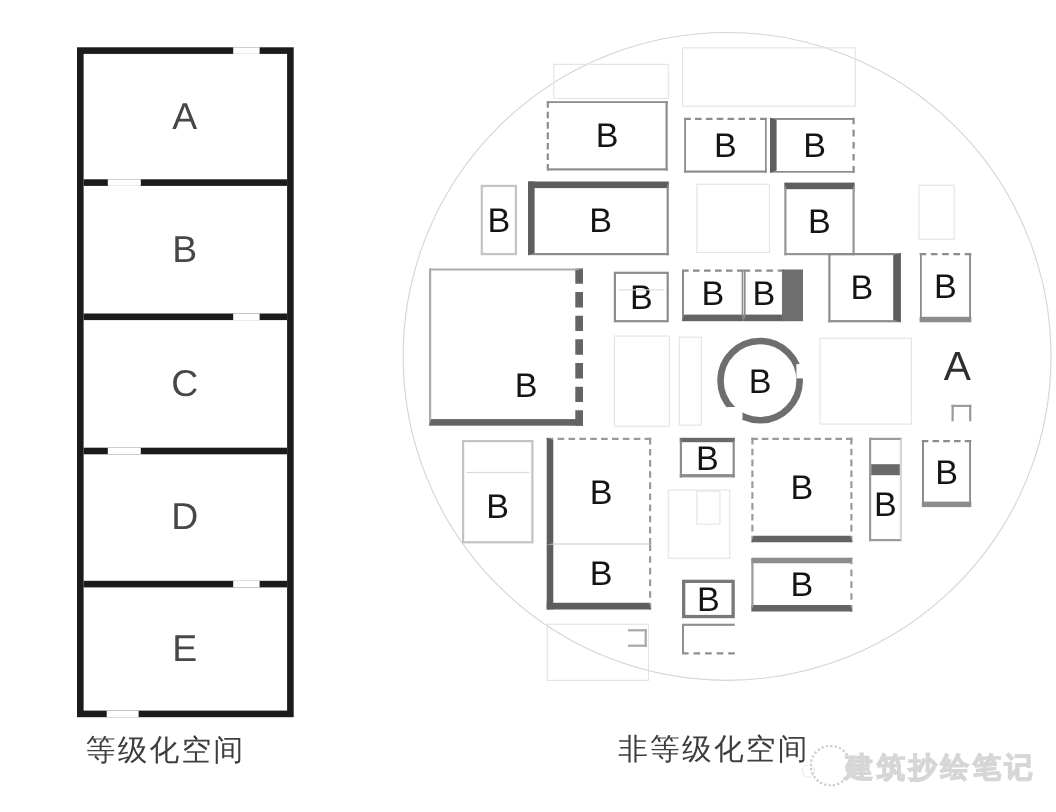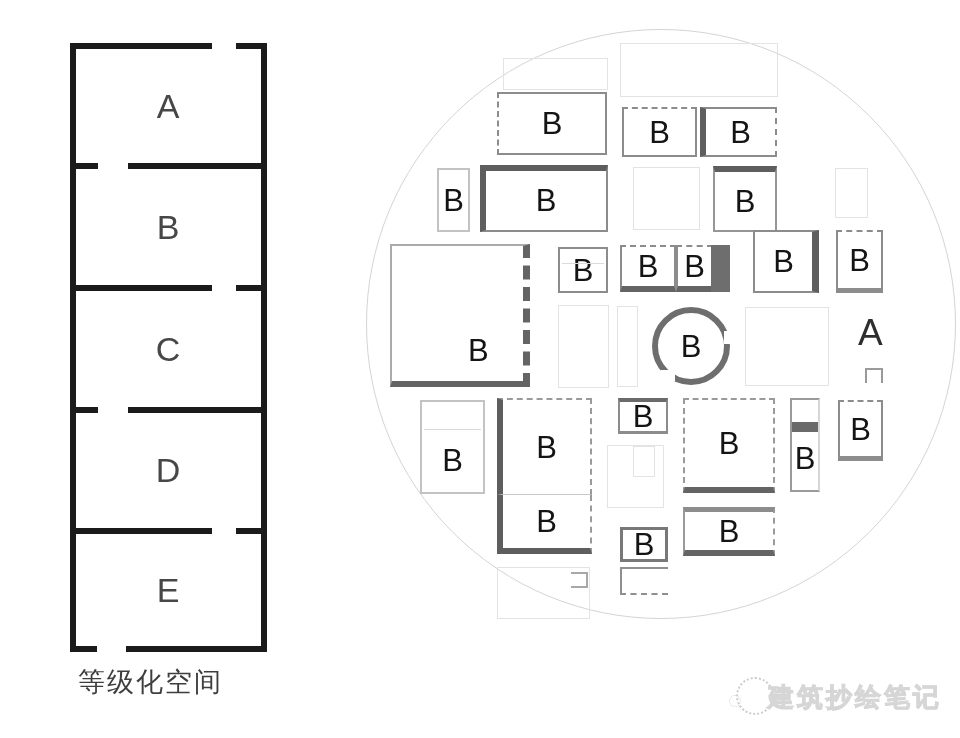--- a/index.html
+++ b/index.html
@@ -193,18 +193,19 @@
         <span class="lbl">B</span>
       </div>
       <div class="rr rr-s1" style="left: 571px; top: 572px; width: 17px; height: 16px;"></div>
       <div class="rr rr-s2" style="left: 620px; top: 567px; width: 48px; height: 28px;"></div>
       <div class="rr rr-s3" style="left: 865px; top: 368px; width: 18px; height: 15px;"></div>
     </div>
 
   <div class="outlier-a">A</div>
 
   <div class="caption cap-left">等级化空间</div>
+  <div class="caption cap-right">非等级化空间</div>
 
   <div class="wm-icon"></div>
   <div class="wm-dot"></div>
   <div class="wm-text">建筑抄绘笔记</div>
 
 </div>
 
 </body></html>

